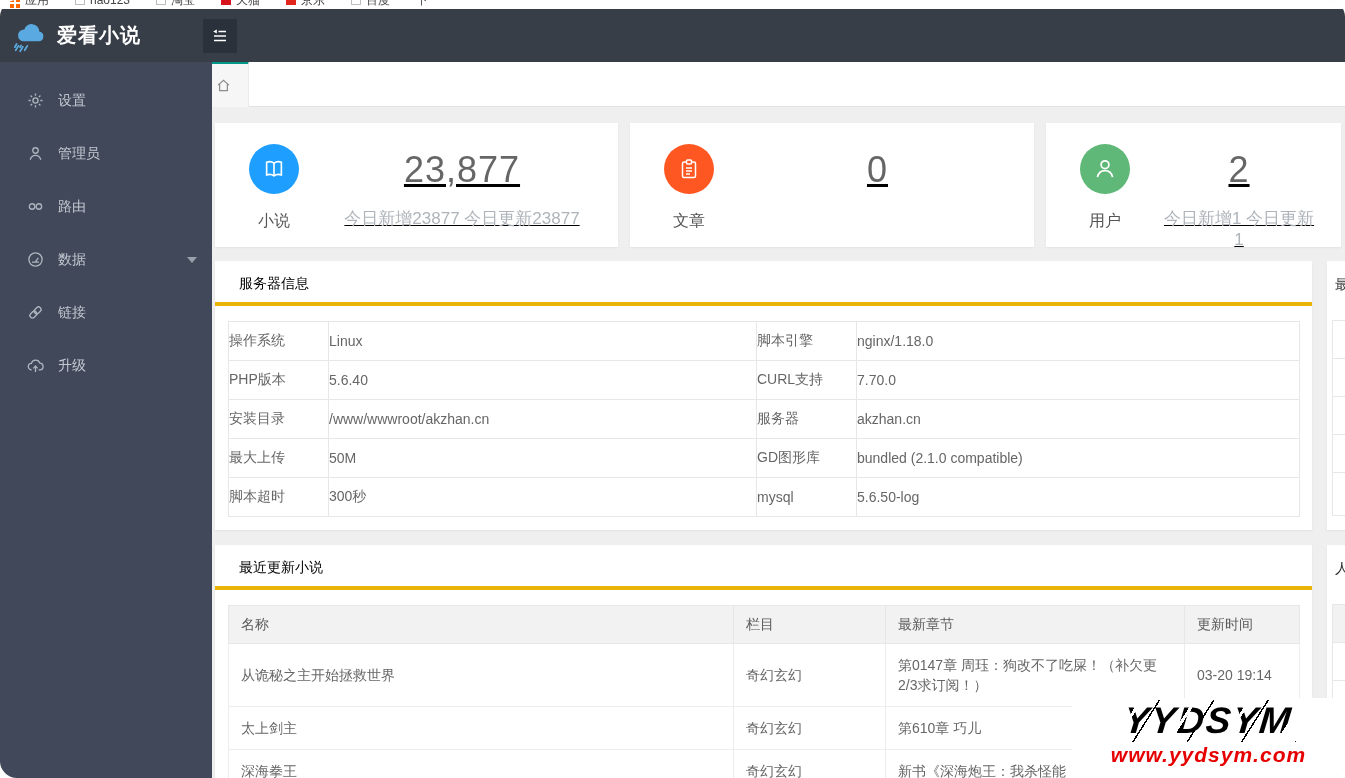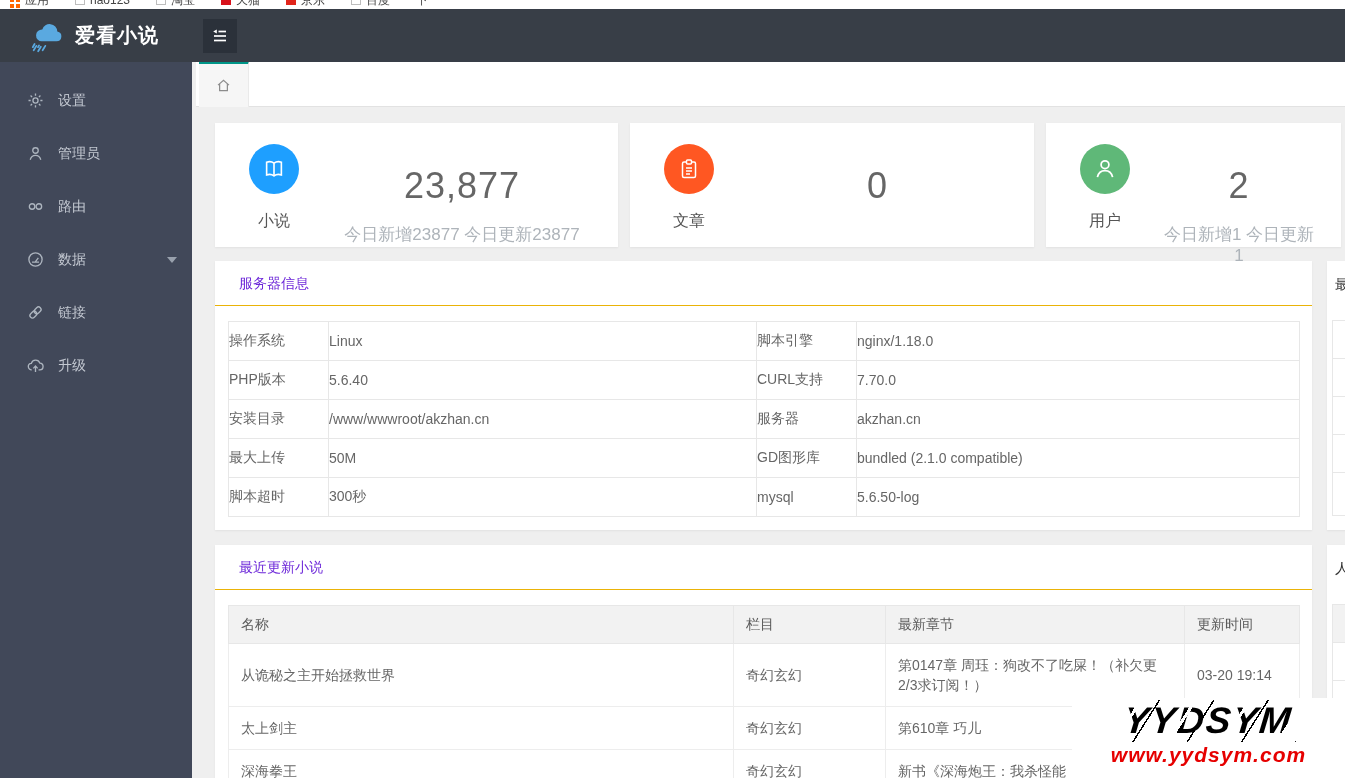--- a/index.html
+++ b/index.html
@@ -1,64 +1,64 @@
 <!DOCTYPE html>
 <html><head>
 <meta charset="utf-8">
 <style>
   * { margin:0; padding:0; box-sizing:border-box; }
   html,body { width:1345px; height:778px; overflow:hidden; }
   body { font-family:"Liberation Sans","DejaVu Sans",sans-serif; background:#fff; }
-  .page { position:relative; width:1345px; height:778px; overflow:hidden; background:#EFEFEF; }
+  .page { position:relative; width:1345px; height:778px; overflow:hidden; background:#EFEFEF;border-radius:17px; }
 
   
   .bookmarks { position:absolute; left:0; top:0; width:1345px; height:9px; background:#fff; overflow:hidden; z-index:50; }
   .bookmarks-inner { position:absolute; left:10px; top:-9px; display:flex; align-items:center; gap:26px; height:18px; }
   .bm-item { display:flex; align-items:center; gap:5px; font-size:12px; color:#454545; white-space:nowrap; }
   .fav { width:10px; height:10px; display:inline-block; border:1px solid #bdbdbd; background:#fff; }
   .fav.apps { border:none; background:
       linear-gradient(#f60,#f60); background-size:4px 4px; background-repeat:no-repeat; background-position:0 0;
       box-shadow:6px 0 0 #f60, 0 6px 0 #f60, 6px 6px 0 #f60; width:4px; height:4px; margin-right:6px; }
   .fav.tmall { border:none; background:#d8121c; }
   .fav.jd { border:none; background:#e1251b; }
 
   
   .header { position:absolute; left:0; top:9px; width:1345px; height:53px; background:#383E47; display:flex; align-items:center; z-index:40; }
-  .logo { width:196px; height:100%; display:flex; align-items:center; padding-left:30px; gap:9px; }
+  .logo { width:196px; height:100%; display:flex; align-items:center; padding-left:12px; gap:9px; }
   .logo-title { color:#fff; font-size:20px; font-weight:bold; letter-spacing:1px; }
   .nav-toggle { width:34px; height:34px; background:#2B313A; display:flex; align-items:center; justify-content:center; margin-left:7px; cursor:pointer; }
   .topnav { display:flex; margin-left:18px; height:100%; }
   .topnav-item { display:flex; align-items:center; padding:0 19px; color:#DFE3E8; font-size:15px; cursor:pointer; }
 
   
-  .sidebar { position:absolute; left:0; top:62px; width:192px; height:716px; background:#414859; z-index:30; }
+  .sidebar { position:absolute; left:0; top:62px; width:212px; height:716px; background:#414859; z-index:30; }
   .side-item { position:relative; height:45px; display:flex; align-items:center; padding-left:27px; color:#C3C8D1; font-size:14px; cursor:pointer; margin-top:8px; }
   .side-item:first-child { margin-top:16px; }
   .sicon { width:18px; height:18px; margin-right:13px; color:#ADB5BF; display:inline-flex; }
   .caret-down { position:absolute; right:15px; top:20px; width:0; height:0; border-left:5px solid transparent; border-right:5px solid transparent; border-top:6px solid #99A1AD; }
 
   
   .tabstrip { position:absolute; left:196px; top:61px; width:1149px; height:46px; background:#fff; border-bottom:1px solid #E2E2E2; z-index:20; }
   .tab-home { position:absolute; left:3px; top:0; width:50px; height:46px; background:#F6F6F6; border-top:3px solid #009688; border-right:1px solid #EAEAEA; display:flex; align-items:center; justify-content:center; color:#8C8C8C; cursor:pointer; }
 
   
   .content { position:absolute; left:196px; top:107px; width:1149px; height:671px; background:#EFEFEF; }
 
   .card { position:absolute; background:#fff; height:124px; box-shadow:0 1px 2px rgba(0,0,0,.06); }
   .card-icon { position:absolute; left:34px; top:21px; width:50px; height:50px; border-radius:50%; display:flex; align-items:center; justify-content:center; }
   .card-icon.blue { background:#1E9FFF; }
   .card-icon.orange { background:#FF5722; }
   .card-icon.green { background:#5FB878; }
   .card-label { position:absolute; left:19px; top:88px; width:80px; text-align:center; font-size:16px; color:#555; }
-  .card-stats { position:absolute; left:115px; right:24px; top:42px; text-align:center; }
+  .card-stats { position:absolute; left:115px; right:24px; top:26px; text-align:center;text-decoration:underline; }
   .card-value { font-size:36px; color:#666; letter-spacing:1px; }
   .card-sub { margin-top:16px; font-size:17px; color:#AEB4BA; }
 
   .panel { position:absolute; background:#fff; box-shadow:0 1px 2px rgba(0,0,0,.06); }
-  .panel-title { height:45px; line-height:45px; padding-left:24px; font-size:14px; color:#6d28d9; border-bottom:1px solid #eab308; }
+  .panel-title { height:45px; line-height:45px; padding-left:24px; font-size:14px; color:#000000; border-bottom:4px solid #eab308; }
   .panel-body { padding:15px 13px; }
 
   table { border-collapse:collapse; table-layout:fixed; width:1071px; font-size:14px; color:#666; }
   .stbl, .stbl td { border:1px solid #E7E7E7; }
   .stbl td { height:39px; padding-left:0; overflow:hidden; white-space:nowrap; }
   .stbl td.k { color:#666; }
 
   .ntbl { border:1px solid #E7E7E7; }
   .ntbl th { background:#F2F2F2; border:1px solid #E7E7E7; height:38px; text-align:left; font-weight:normal; color:#5B5B5B; padding-left:12px; }
   .ntbl td { border:1px solid #EDEDED; padding:11px 12px; line-height:20px; vertical-align:middle; }

